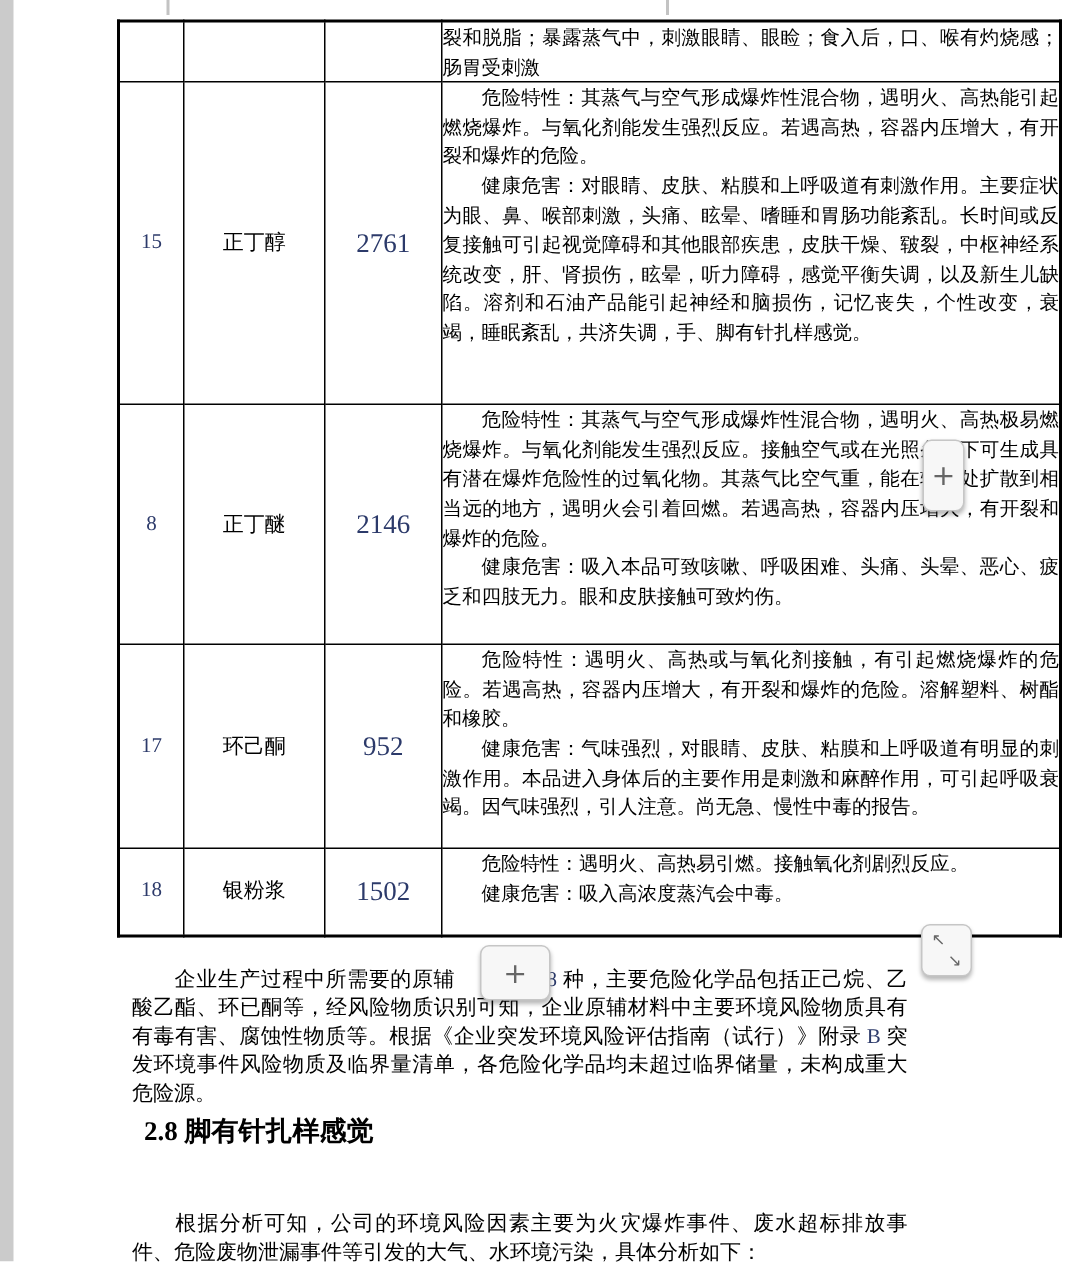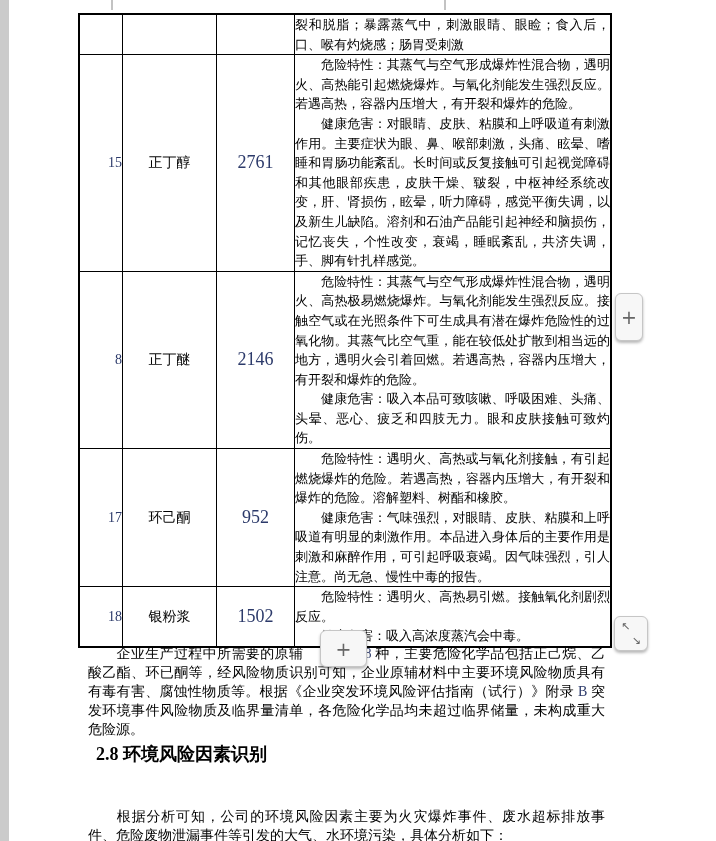--- a/index.html
+++ b/index.html
@@ -7,27 +7,27 @@
     width:716px;height:841px;position:relative;overflow:hidden;
     background:#ffffff;color:#000;
     font-family:"Liberation Serif", serif;
   }
   .gutter{position:absolute;left:0;top:0;width:9px;height:841px;background:#cbcbcb;}
   .tick{position:absolute;top:0;width:2px;height:10px;background:#c3c3c3;}
   .tick1{left:111px;} .tick2{left:444px;}
 
   
   table.chem{
-    position:absolute;left:78px;top:13px;width:534px;
+    position:absolute;left:78px;top:13px;width:630px;
     border-collapse:collapse;table-layout:fixed;
     border:2px solid #000;
     padding-left:20px;
   }
   table.chem td{border:1px solid #000;padding:0;overflow:hidden;}
-  td.cno{width:42px;text-align:right;vertical-align:middle;font-size:14px;color:#2c3a6a;}
+  td.cno{width:42px;text-align:center;vertical-align:middle;font-size:14px;color:#2c3a6a;}
   td.cname{width:93px;text-align:center;vertical-align:middle;font-size:14px;}
   td.cun{width:77px;text-align:center;vertical-align:middle;font-size:18px;color:#2c3a6a;}
   td.cdesc{vertical-align:top;padding:1px 6px;font-size:13px;line-height:19.6px;text-align:justify;}
   td.cdesc p{margin:0;text-indent:2em;}
   td.cdesc p.cont{text-indent:0;}
   .lbl{font-weight:normal;}
   tr.r-cont{height:40px;} tr.r15{height:215px;} tr.r16{height:160px;}
   tr.r17{height:136px;} tr.r18{height:58px;}
 
   
@@ -121,21 +121,21 @@
     <td class="cdesc">
       <p><b class="lbl">危险特性：</b><span>遇明火、高热易引燃。接触氧化剂剧烈反应。</span></p>
       <p><b class="lbl">健康危害：</b><span>吸入高浓度蒸汽会中毒。</span></p>
     </td>
   </tr>
 </tbody>
   </table>
 
 <p class="bodytext p1"><span class="p1-indent"></span><span>企业生产过程中所需要的原辅</span><span class="btn-gap"></span><span class="digit">18</span><span> 种，主要危险化学品包括正己烷、乙酸乙酯、环已酮等，经风险物质识别可知，企业原辅材料中主要环境风险物质具有有毒有害、腐蚀性物质等。根据《企业突发环境风险评估指南（试行）》附录 </span><span class="digit">B</span><span> 突发环境事件风险物质及临界量清单，各危险化学品均未超过临界储量，未构成重大危险源。</span></p>
 
-<div class="heading"><span>2.8</span><span> 环境风险因素识别</span></div>
+<div class="heading"><span>2.8</span><span> 脚有针扎样感觉</span></div>
 
 <p class="bodytext p2"><span class="para-indent"></span><span>根据分析可知，公司的环境风险因素主要为火灾爆炸事件、废水超标排放事件、危险废物泄漏事件等引发的大气、水环境污染，具体分析如下：</span></p>
 
 <div class="fbtn plus-right">
     <span>+</span>
   </div>
 
 <div class="fbtn plus-mid">
     <span>+</span>
   </div>

